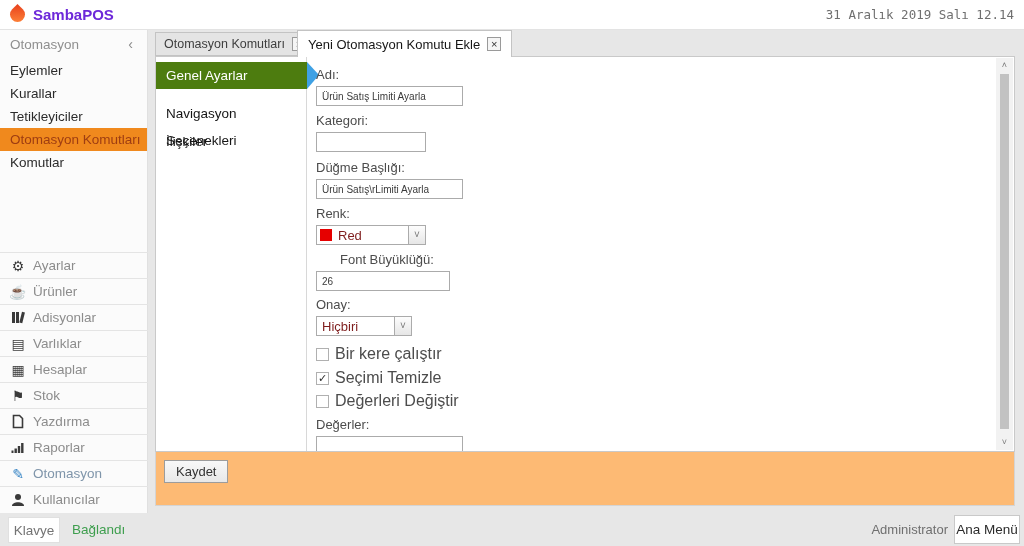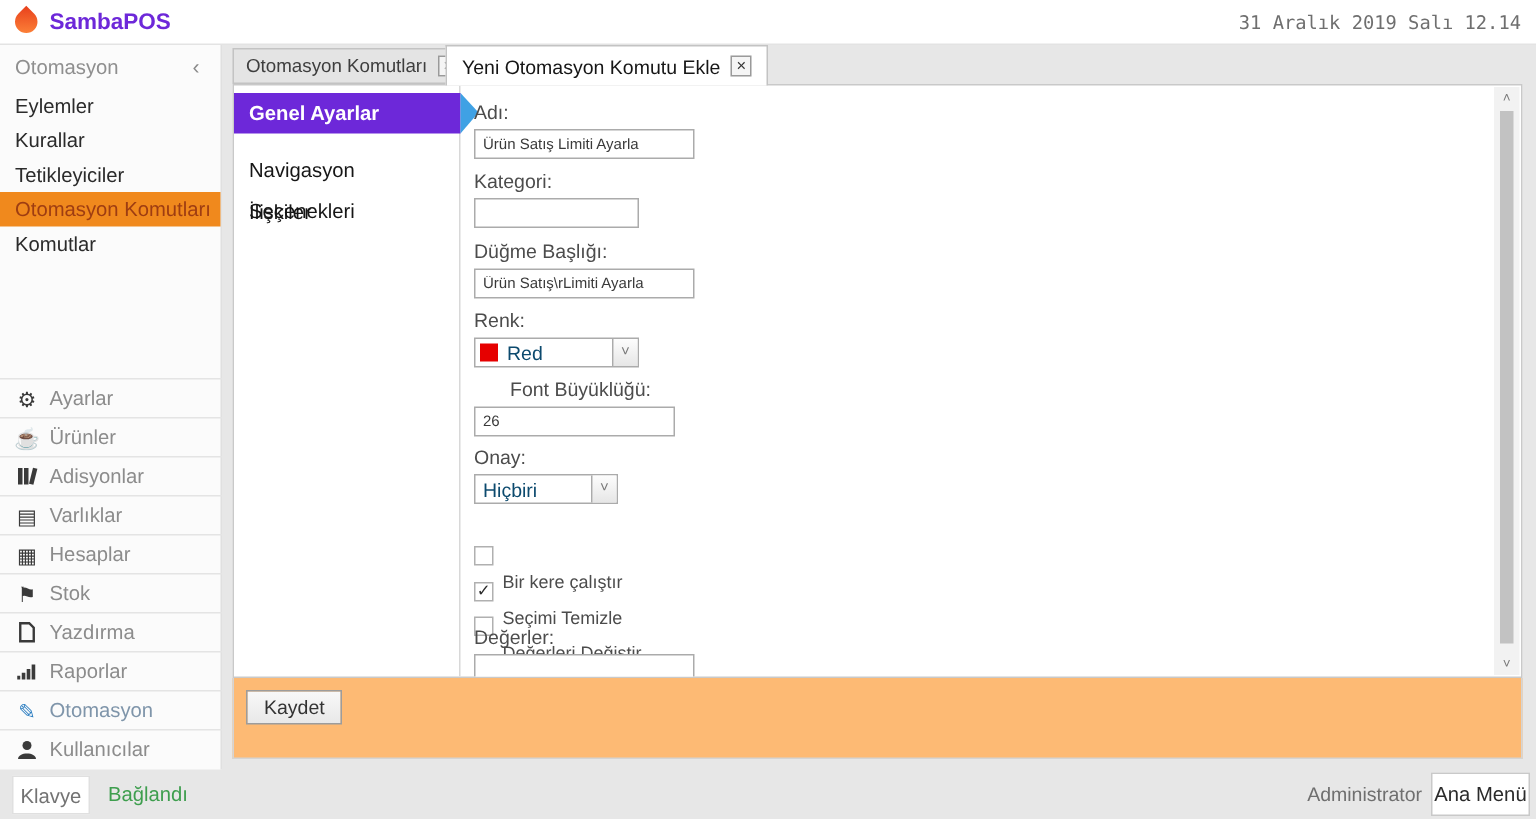--- a/index.html
+++ b/index.html
@@ -29,33 +29,33 @@
   
   .tab { position:absolute; display:flex; align-items:center; gap:7px; cursor:pointer; }
   .tab1 { left:155px; top:32px; height:24px; padding:0 8px; background:#e4e4e4; border:1px solid #c3c3c3; font-size:12.5px; color:#3e3e3e; }
   .tab2 { left:297px; top:30px; height:27px; padding:0 10px; background:#ffffff; border:1px solid #c3c3c3; border-bottom:none; font-size:13px; color:#161616; z-index:3; }
   .xbox { display:inline-block; width:14px; height:14px; line-height:12px; text-align:center; border:1px solid #9a9a9a; background:#f5f5f5; font-size:11px; color:#333; cursor:pointer; }
 
   
   .content { position:absolute; left:155px; top:56px; width:860px; height:396px; background:#ffffff; border:1px solid #c9c9c9; overflow:hidden; z-index:2; }
   .snav { position:absolute; left:0; top:0; width:151px; height:100%; border-right:1px solid #d8d8d8; }
   .snav-item { position:absolute; left:0; width:151px; height:27px; line-height:27px; padding-left:10px; font-size:13.5px; color:#161616; cursor:pointer; }
-  .snav-item.active { background:#6d28d9; color:#ffffff; font-weight:bold; }
+  .snav-item.active { background:#4d7c0f; color:#ffffff; font-weight:normal; }
   .snav-item.active::after { content:""; position:absolute; right:-12px; top:0; border-top:13px solid transparent; border-bottom:14px solid transparent; border-left:12px solid #3fa1e4; }
 
   
   .flabel { position:absolute; left:160px; font-size:13px; color:#4c4c4c; }
   .finput { position:absolute; left:160px; height:20px; border:1px solid #ababab; background:#fff; font-family:"Liberation Sans", sans-serif; font-size:10px; color:#3a3a3a; padding:1px 5px; }
   .fselect { position:absolute; left:160px; height:20px; border:1px solid #ababab; background:#fff; display:flex; align-items:center; cursor:pointer; }
   .swatch { width:12px; height:12px; background:#e60000; margin:0 4px 0 3px; }
-  .fselect .stext { flex:1; font-size:13px; color:#0c4a6e; padding-left:2px; }
+  .fselect .stext { flex:1; font-size:13px; color:#7f1d1d; padding-left:2px; }
   .ddbtn { width:17px; height:18px; border-left:1px solid #ababab; background:linear-gradient(#fdfdfd,#e6e6e6); text-align:center; line-height:17px; font-size:10px; color:#777; }
   .cbrow { position:absolute; left:160px; display:flex; align-items:center; cursor:pointer; }
   .cb { width:13px; height:13px; border:1px solid #b0b0b0; background:#fff; font-size:11px; line-height:11px; text-align:center; color:#2b2b2b; }
-  .cblabel { margin-left:6px; font-size:12px; color:#4c4c4c;margin-top:36px; }
+  .cblabel { margin-left:6px; font-size:16px; color:#4c4c4c; }
 
   
   .sbar { position:absolute; right:1px; top:1px; bottom:1px; width:17px; background:#f2f2f2; }
   .sb-up,.sb-dn { position:absolute; left:0; width:17px; height:15px; text-align:center; font-size:9px; color:#7a7a7a; line-height:15px; cursor:pointer; }
   .sb-up { top:0; } .sb-dn { bottom:0; }
   .sb-thumb { position:absolute; left:4px; top:16px; width:9px; height:355px; background:#c2c2c2; cursor:grab; }
 
   
   .cfooter { position:absolute; left:155px; top:452px; width:860px; height:54px; background:#fdba74; border:1px solid #d4d4d4; border-top:none; }
   .btn-save { position:absolute; left:8px; top:8px; padding:3px 11px; border:1px solid #9c9c9c; background:linear-gradient(#f8f8f8,#e8e8e8); font-family:"Liberation Sans", sans-serif; font-size:13px; color:#333; cursor:pointer; }

